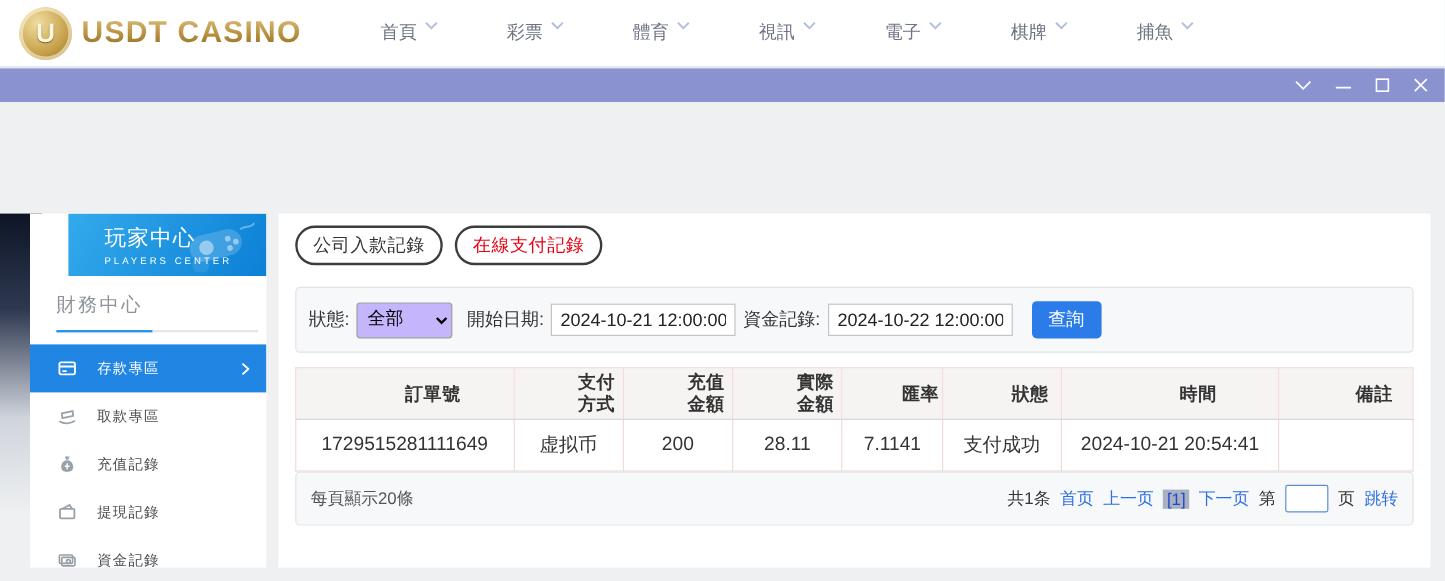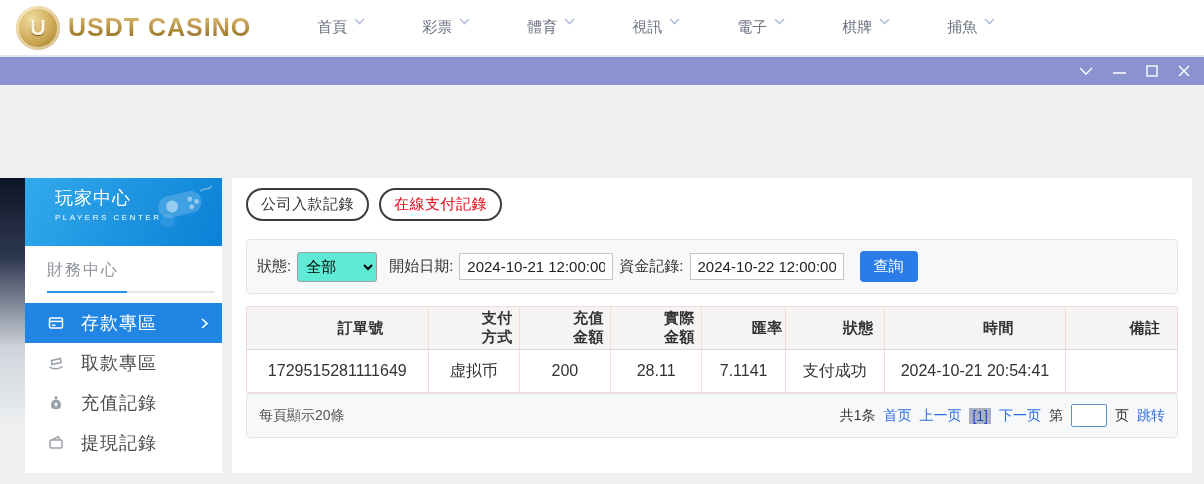--- a/index.html
+++ b/index.html
@@ -31,52 +31,52 @@
   .tb-btn { display:flex; align-items:center; cursor:pointer; }
 
   
   .workspace { position:relative; height:397px; background:#eef0f1; }
   .shade { position:absolute; left:0; top:93px; width:35px; height:250px;
     background:linear-gradient(180deg,#0d1526 0%,#2e3850 32%,rgba(150,160,180,.35) 68%,rgba(238,240,241,0) 100%); }
   .content { position:absolute; top:93px; left:25px; right:12px; bottom:9px; display:flex; gap:10px; }
 
   
   .sidebar { width:197px; flex-shrink:0; background:#fff; overflow:hidden; }
-  .side-header { height:68px; background:linear-gradient(120deg,#33aaec 0%,#0b80d6 100%);
-    color:#fff; padding:8px 0 0 30px; position:relative; overflow:hidden; }
+  .side-header { height:52px; background:linear-gradient(120deg,#33aaec 0%,#0b80d6 100%);
+    color:#fff; padding:8px 0 0 30px; position:relative; overflow:hidden;margin-left:32px; }
   .side-title { font-size:18px; letter-spacing:1px; }
   .side-subtitle { font-size:8px; letter-spacing:2.5px; margin-top:3px; }
   .gamepad { position:absolute; right:8px; top:5px; }
   .side-section { padding:14px 0 0 22px;border-radius:18px; }
   .section-title { font-size:16px; color:#8e939b; letter-spacing:2px; }
   .section-line { margin-top:10px; height:2px; width:168px; background:#e4e6e9; }
   .section-line-accent { width:80px; height:2px; background:#2a95e8; }
   .menu { margin-top:10px; }
   .menu-item { height:40px; display:flex; align-items:center; padding:0 14px 0 22px;
-    gap:16px; font-size:18px; color:#4c4c4c; cursor:pointer; }
+    gap:16px; font-size:12px; color:#4c4c4c; cursor:pointer; }
   .mi-icon { color:#98a0a8; display:flex; width:18px; justify-content:center; }
   .mi-label { flex:1; letter-spacing:1px; }
   .mi-chevron { display:none; }
   .menu-item.active { background:#2186e3; color:#fff; }
   .menu-item.active .mi-icon { color:#fff; }
   .menu-item.active .mi-chevron { display:flex; }
 
   
   .main { flex:1; background:#fff; padding:10px 14px 0; overflow:hidden; }
   .tabs { display:flex; gap:10px; margin-bottom:18px; }
   .tab { border:2px solid #3c3c3c; border-radius:17px; padding:5px 13px; font-size:15px;
     color:#333; background:#fff; cursor:pointer; letter-spacing:.5px; }
   .tab.active { color:#e60012; }
 
   .filter-box { background:#f7f8f9; border:1px solid #e2e4e8; border-radius:4px;
     padding:11px 10px; display:flex; align-items:center; gap:6px; font-size:15px;
     color:#333; margin-bottom:12px; }
   .status-select { width:80px; height:30px; border:1px solid #9f9f9f; border-radius:3px;
-    background:#5eead4; font-size:15px; padding-left:4px; margin-right:6px;
-    font-family:Liberation Serif, serif; }
+    background:#c4b5fd; font-size:15px; padding-left:4px; margin-right:6px;
+    font-family:Liberation Mono, monospace; }
   .date-input { width:154px; height:27px; border:1px solid #c4c4c4; font-size:15px;
     padding:0 7px; color:#222; font-family:"Liberation Sans","DejaVu Sans",sans-serif; }
   .query-btn { background:#2b7ce9; color:#fff; border:none; border-radius:4px; height:31px;
     padding:0 14px; font-size:15px; margin-left:10px; cursor:pointer;
     font-family:"Liberation Sans","DejaVu Sans",sans-serif; }
 
   .data-table { width:100%; border-collapse:collapse; table-layout:fixed; }
   .data-table th, .data-table td { border:1px solid #f2dbdb; height:43px; text-align:center;
     color:#333; overflow:hidden; }
   .data-table th { background:#f6f4f3; font-weight:bold; font-size:15px;

